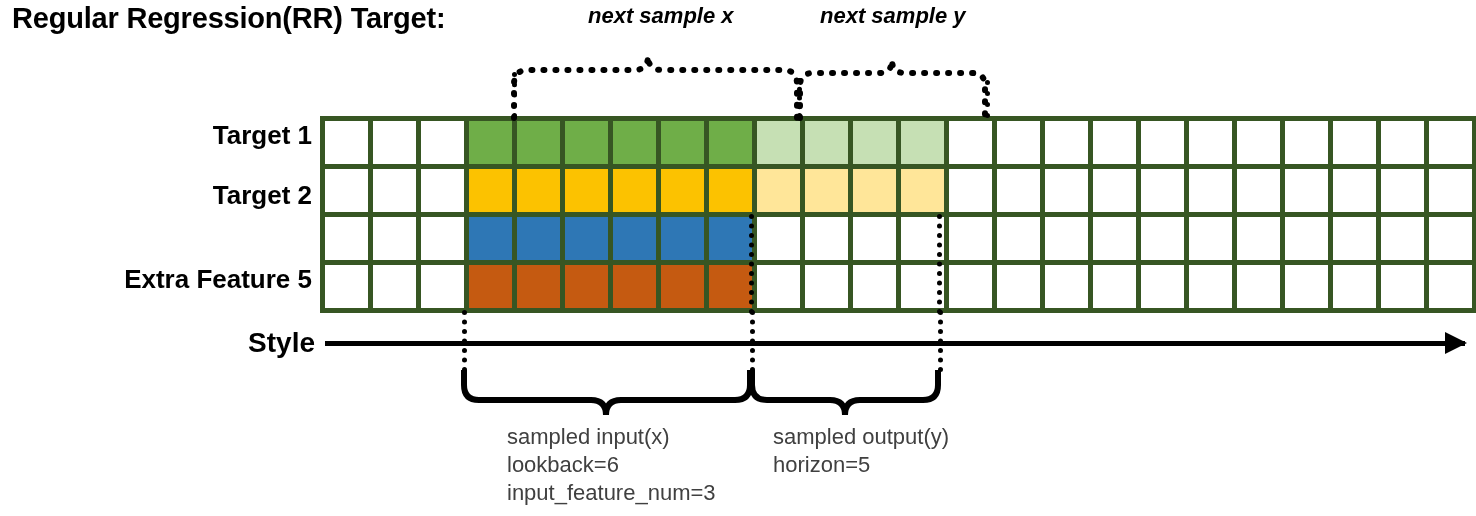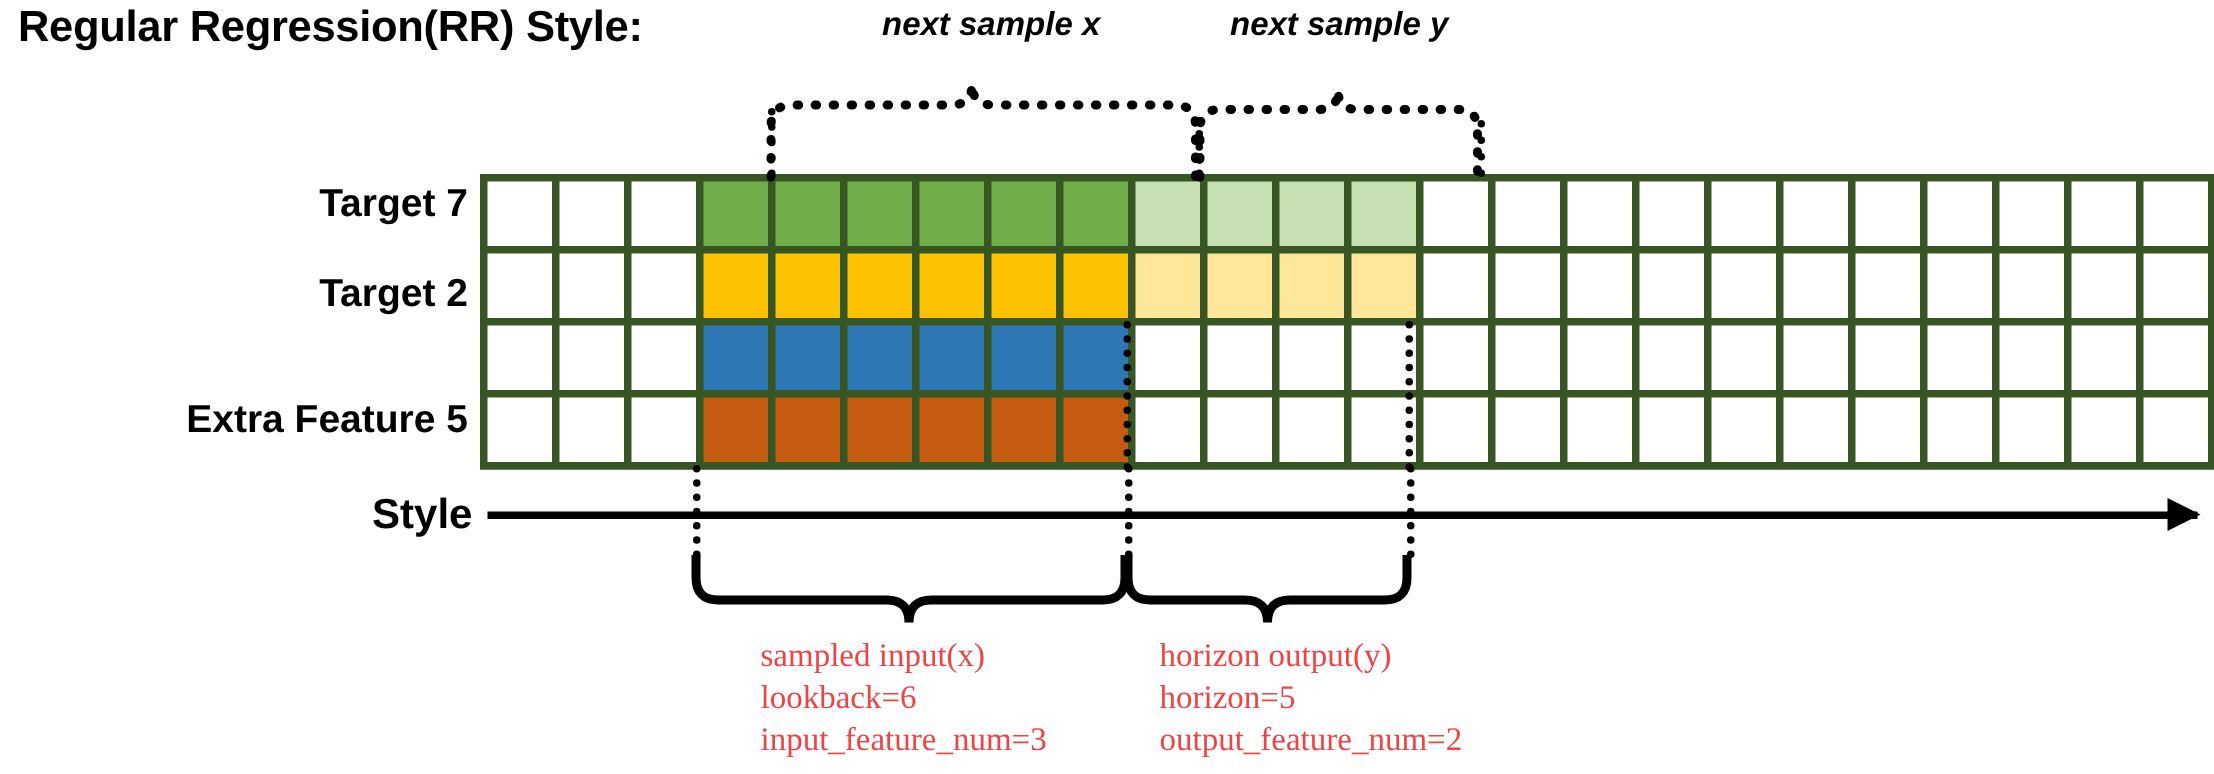--- a/index.html
+++ b/index.html
@@ -122,38 +122,37 @@
     font-style: italic;
     font-weight: bold;
     color: #000000;
     white-space: nowrap;
   }
 
   
   .caption-block {
     position: absolute;
     font-size: 22px;
-    color: #ef4444;
+    color: #404040;
     line-height: 28px;
     white-space: nowrap;
-    font-family: Liberation Serif, serif;
   }
   .caption-block .l1 { display: block; }
   .caption-block .l2 { display: block; }
   .caption-block .l3 { display: block; }
 </style>
 </head>
 <body>
 
 <div id="canvas">
 
-  <div class="title">Regular Regression(RR) Style:</div>
+  <div class="title">Regular Regression(RR) Target:</div>
 
   <div class="labels-col">
-    <div class="row-label" style="top:4px;">Target 7</div>
+    <div class="row-label" style="top:4px;">Target 1</div>
     <div class="row-label" style="top:64px;">Target 2</div>
     <div class="row-label" style="top:148px;">Extra Feature 5</div>
   </div>
 
   <div id="grid">
       <div class="cell" style="background: rgb(255, 255, 255);"></div>
       <div class="cell" style="background: rgb(255, 255, 255);"></div>
       <div class="cell" style="background: rgb(255, 255, 255);"></div>
       <div class="cell" style="background: rgb(111, 174, 72);"></div>
       <div class="cell" style="background: rgb(111, 174, 72);"></div>
@@ -281,18 +280,17 @@
 
     <path d="M 752 370 L 752 385 Q 752 400 767 400 L 830 400 Q 845 400 845 415 Q 845 400 860 400 L 923 400 Q 938 400 938 385 L 938 370" fill="none" stroke="#000000" stroke-width="6" stroke-linecap="butt"></path>
   </svg>
 
   <div class="caption-block" style="left:507px; top:423px;">
     <span class="l1">sampled input(x)</span>
     <span class="l2">lookback=6</span>
     <span class="l3">input_feature_num=3</span>
   </div>
   <div class="caption-block" style="left:773px; top:423px;">
-    <span class="l1">horizon output(y)</span>
+    <span class="l1">sampled output(y)</span>
     <span class="l2">horizon=5</span>
-    <span class="l3">output_feature_num=2</span>
   </div>
 
 </div>
 
 </body></html>

